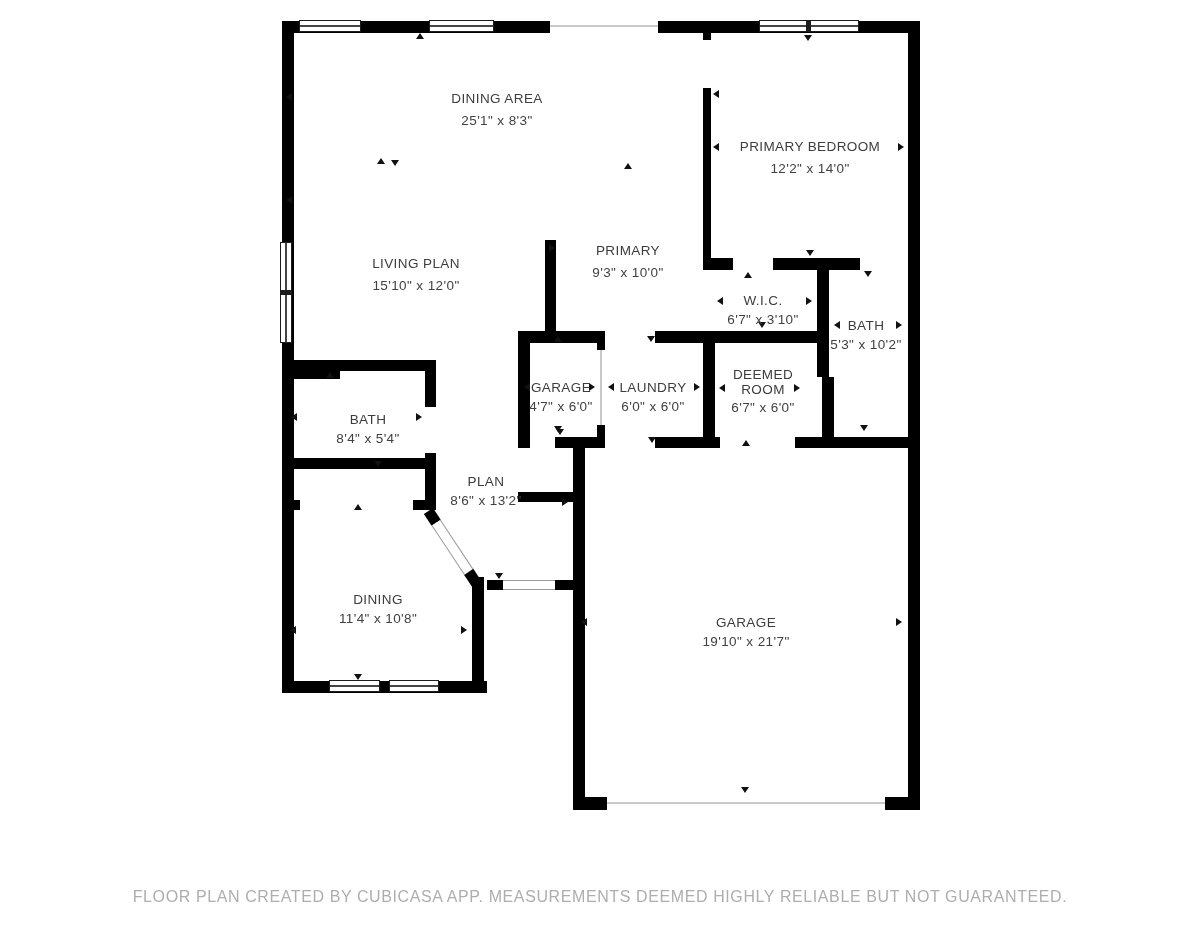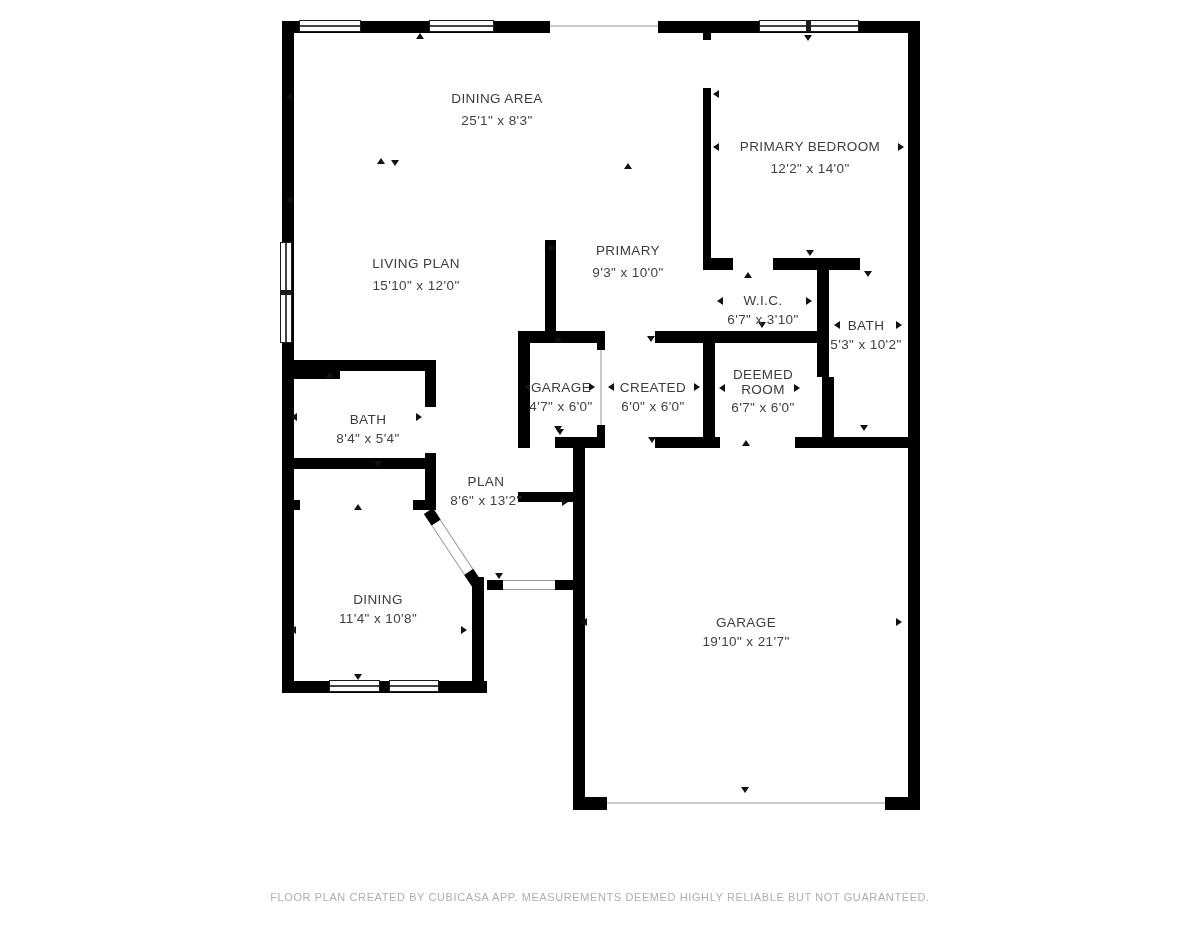--- a/index.html
+++ b/index.html
@@ -23,21 +23,21 @@
   .lbl{position:absolute;transform:translate(-50%,-50%);text-align:center;color:#3d3d3d;
        font-size:13.5px;letter-spacing:.4px;white-space:nowrap;line-height:16px;}
   .lbl .dims{display:block;margin-top:6px;color:#414141;}
   .lbl.tight .dims{margin-top:3px;}
   .diag{position:absolute;left:433px;top:508px;width:87px;height:11px;
         transform:rotate(56.5deg);transform-origin:0 0;display:flex;}
   .diag .cap{width:14px;height:11px;background:#000;}
   .diag .leaf{flex:1;height:11px;background:#fff;border-top:1px solid #9a9a9a;
         border-bottom:1px solid #9a9a9a;box-sizing:border-box;}
   #footer{position:absolute;left:600px;top:897px;transform:translate(-50%,-50%);
-        color:#aeaeae;font-size:11px;letter-spacing:.6px;white-space:nowrap;}
+        color:#aeaeae;font-size:16px;letter-spacing:.6px;white-space:nowrap;}
 </style>
 </head>
 <body>
 
 <div id="plan">
 
   <div>
     <i class="w" style="left:282px;top:21px;width:268px;height:12px"></i>
     <i class="w" style="left:658px;top:21px;width:262px;height:12px"></i>
     <i class="w" style="left:908px;top:21px;width:12px;height:789px"></i>
@@ -170,21 +170,21 @@
   </div>
   <div class="lbl tight" style="left:866px;top:335px">
     <span>BATH</span>
     <span class="dims">5'3" x 10'2"</span>
   </div>
   <div class="lbl tight" style="left:561px;top:397px">
     <span>GARAGE</span>
     <span class="dims">4'7" x 6'0"</span>
   </div>
   <div class="lbl tight" style="left:653px;top:397px">
-    <span>CREATED</span>
+    <span>LAUNDRY</span>
     <span class="dims">6'0" x 6'0"</span>
   </div>
   <div class="lbl tight" style="left:763px;top:391px;white-space:normal;width:90px;margin-left:-45px;transform:translate(0,-50%);line-height:15px">
     <span>DEEMED ROOM</span>
     <span class="dims">6'7" x 6'0"</span>
   </div>
   <div class="lbl tight" style="left:368px;top:429px">
     <span>BATH</span>
     <span class="dims">8'4" x 5'4"</span>
   </div>

